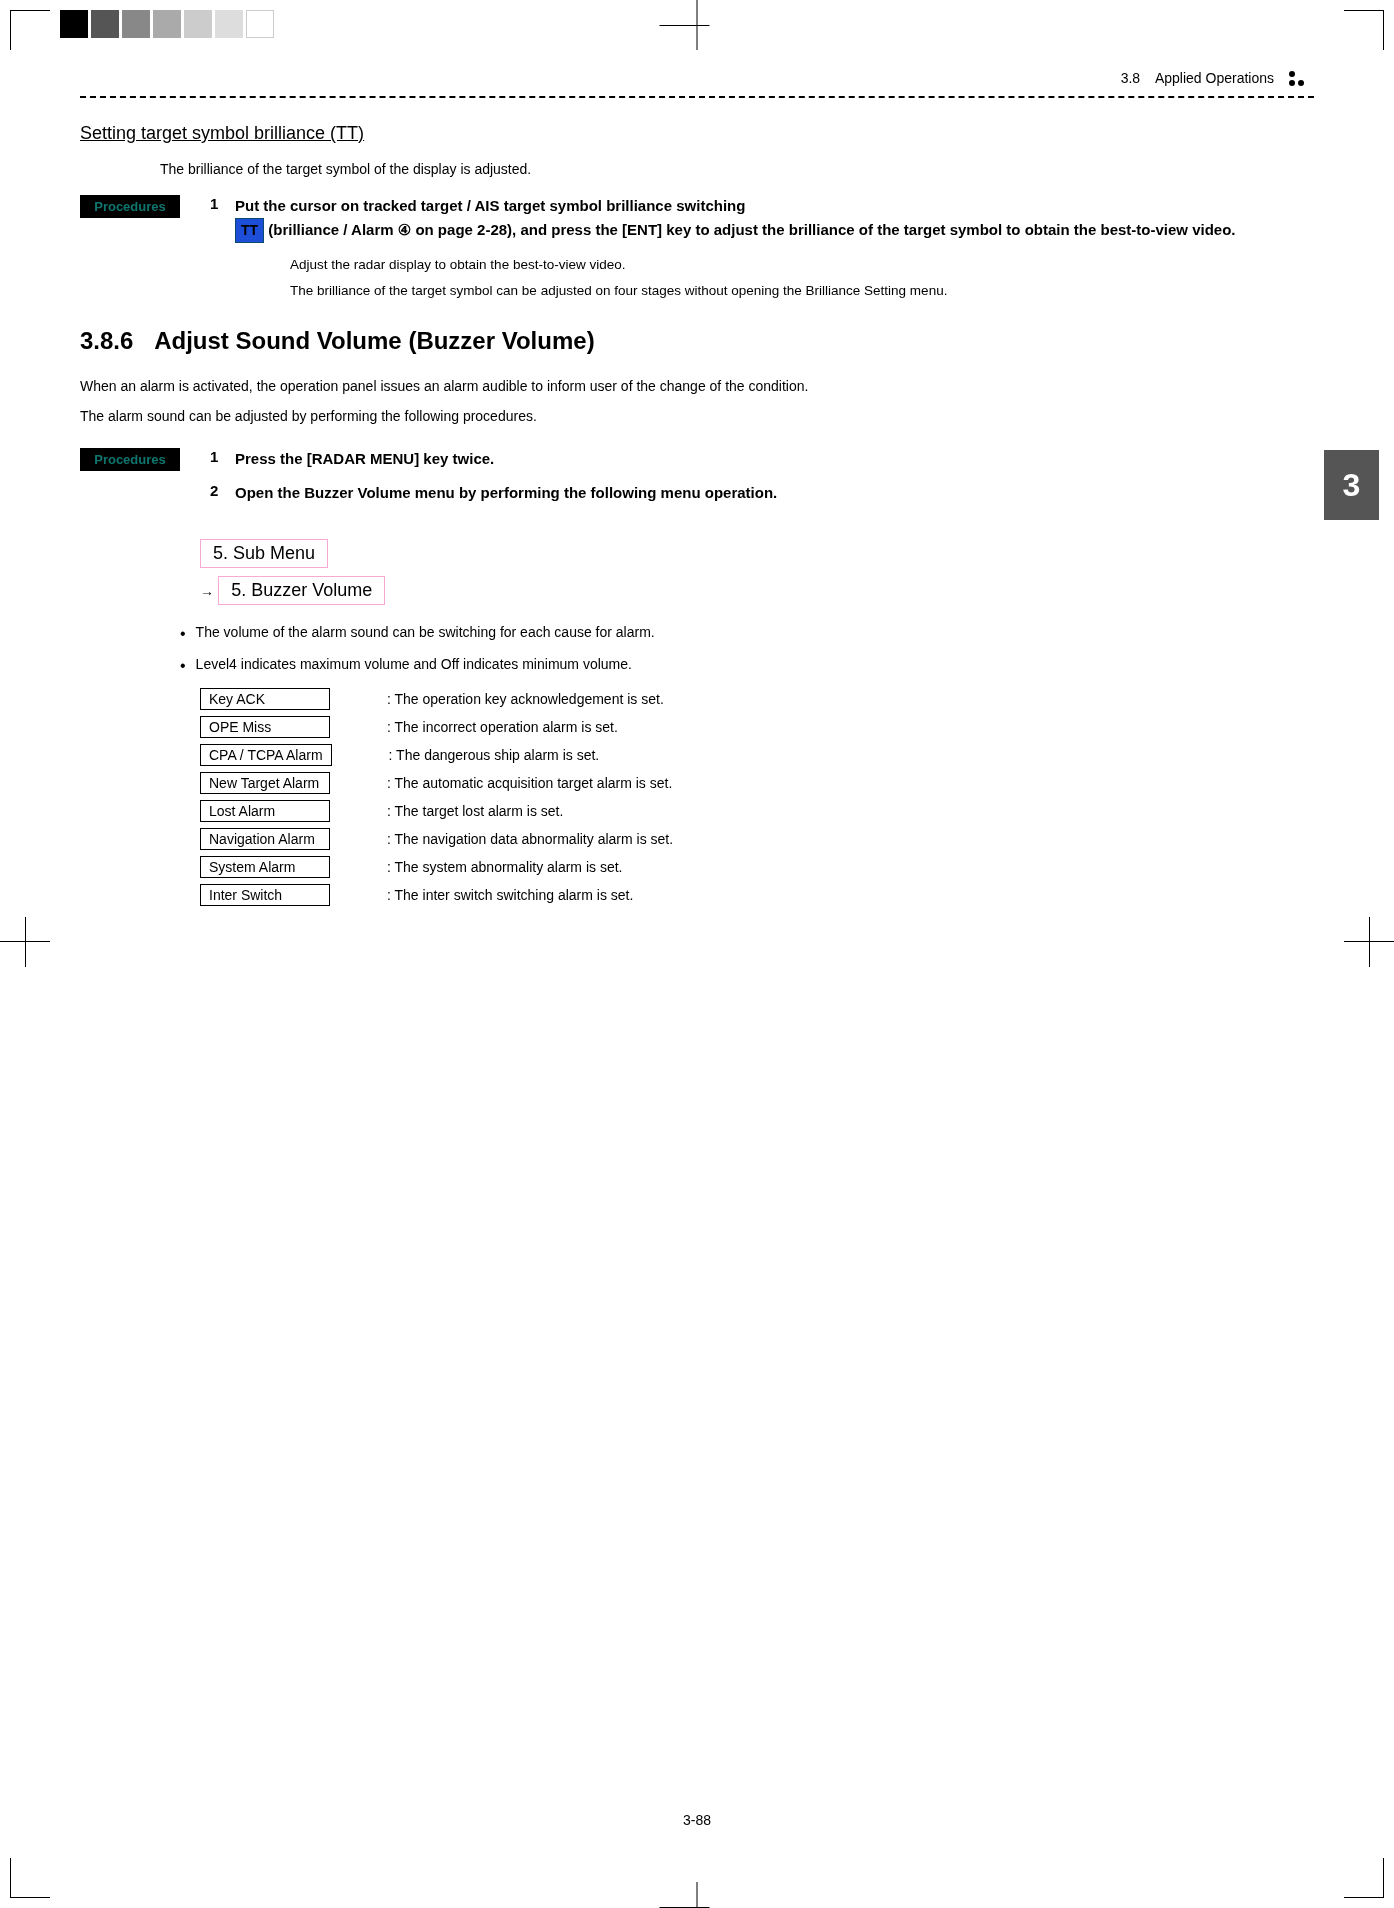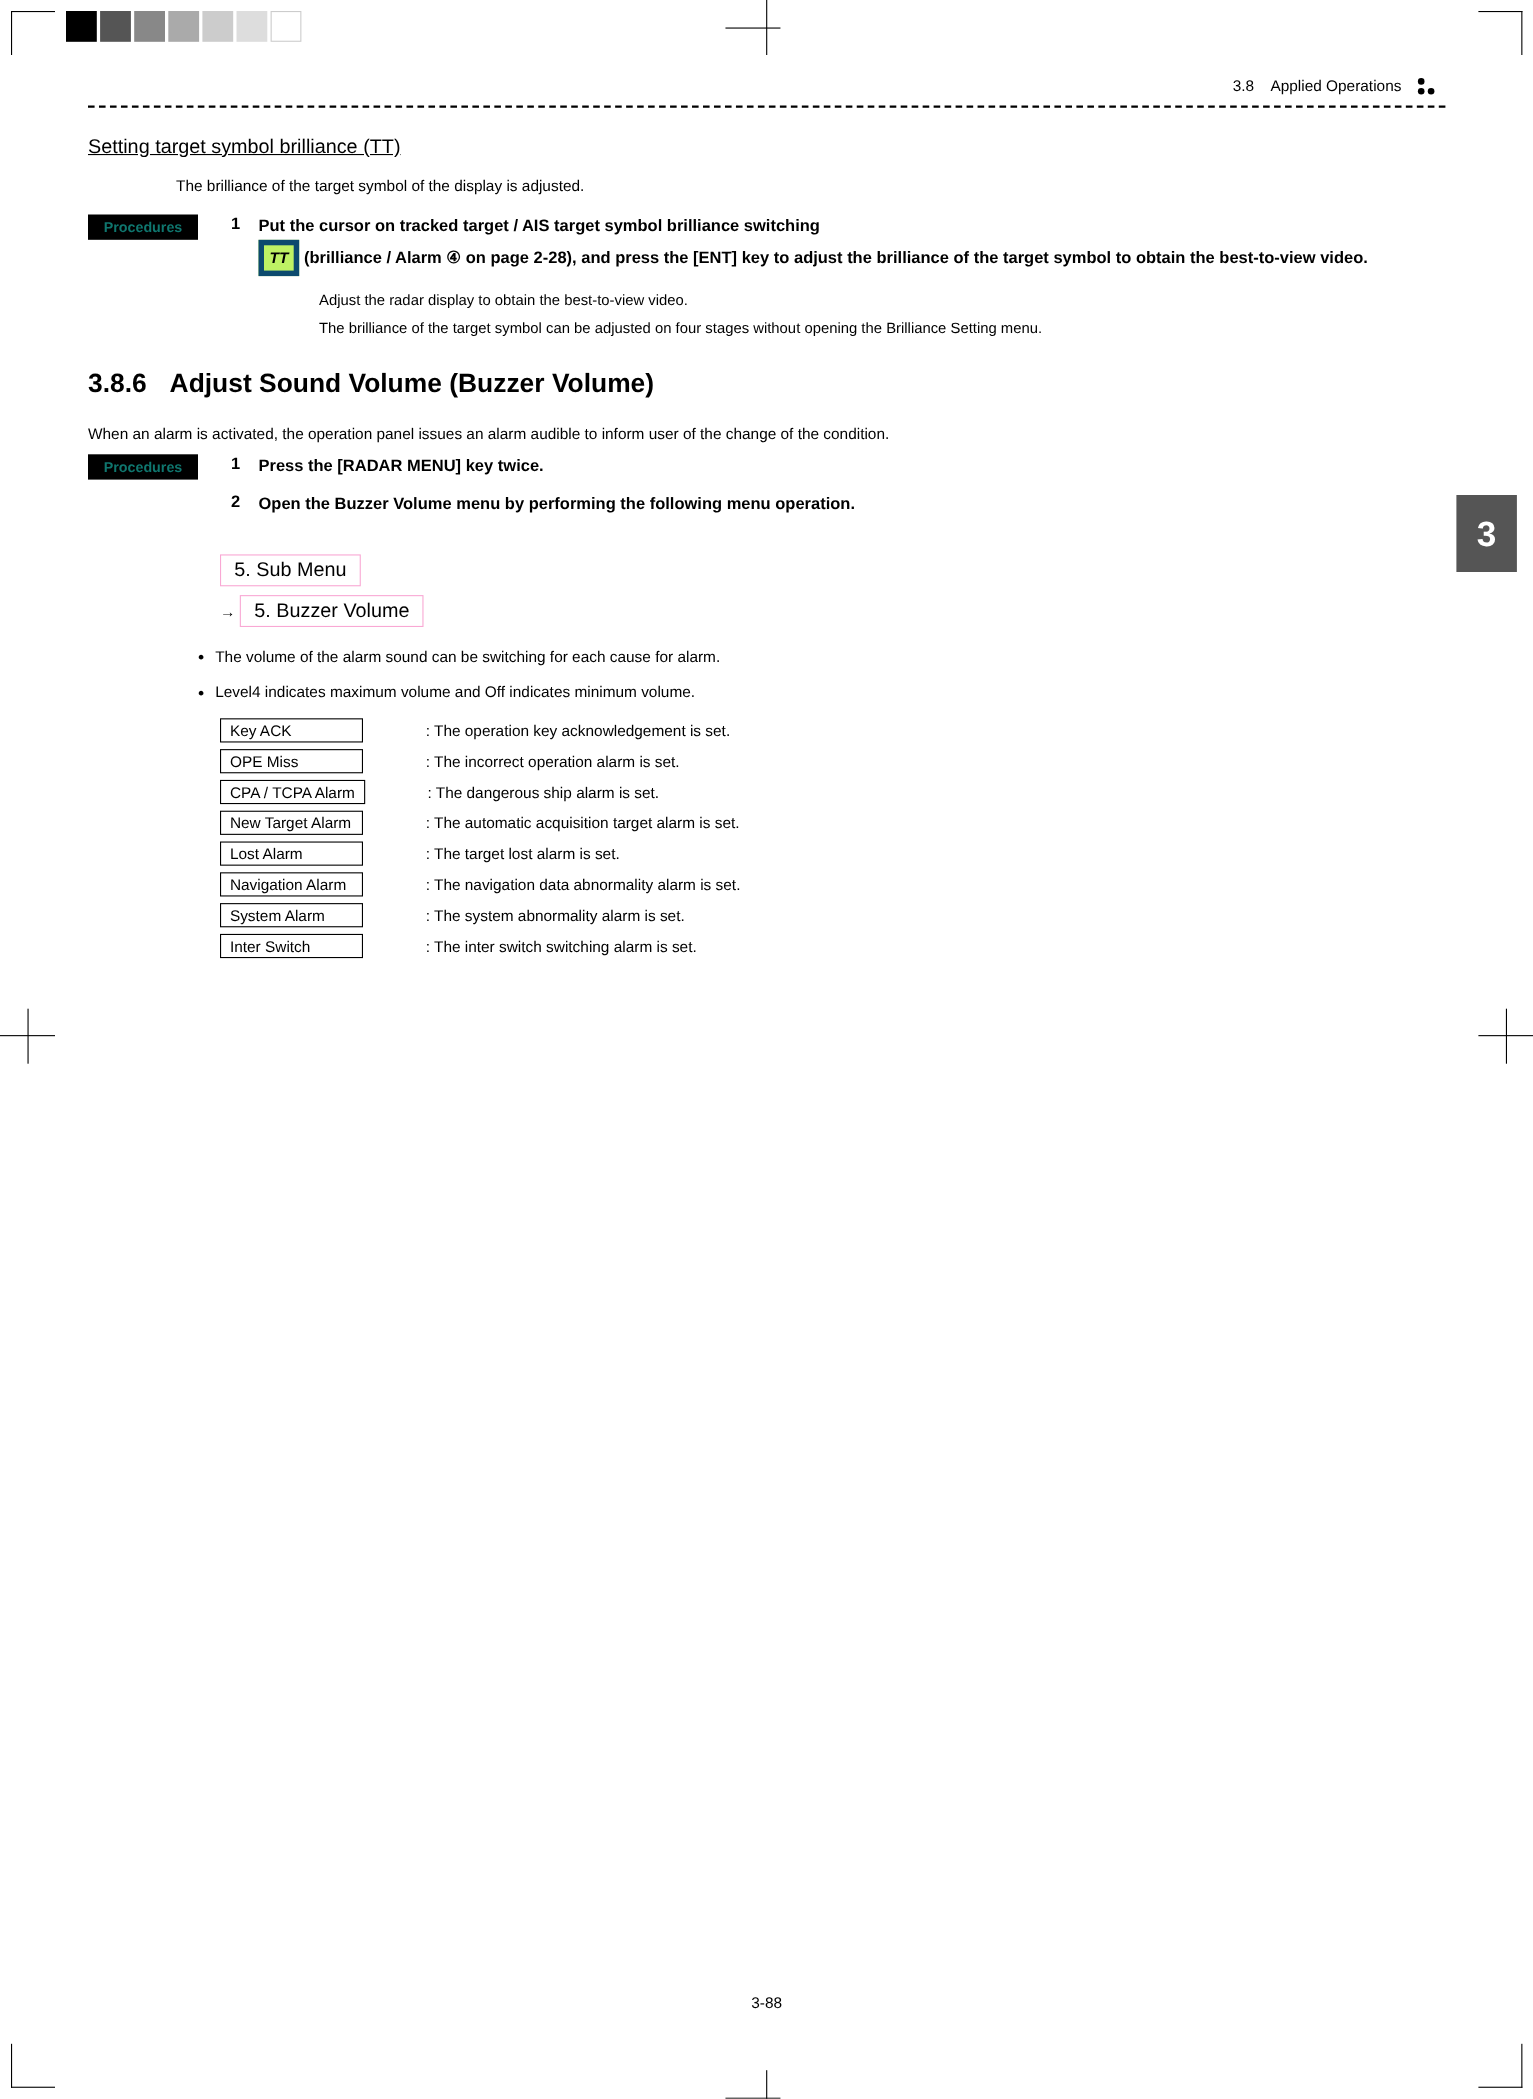--- a/index.html
+++ b/index.html
@@ -231,26 +231,25 @@
       min-width: 25px;
       flex-shrink: 0;
     }
     .step-text {
       font-size: 15px;
       font-weight: bold;
       line-height: 1.5;
     }
     .step-text .inline-box {
       display: inline-block;
-      border: 5px solid #0c4a6e;
+      border: 1px solid #0c4a6e;
       padding: 1px 5px;
       font-size: 14px;
       font-weight: bold;
-      background: #bef264;
-      font-style: italic;
+      background: #1d4ed8;
     }
 
     
     .chapter-tab {
       position: absolute;
       right: -65px;
       top: 380px;
       width: 55px;
       height: 70px;
       background: #555;
@@ -427,20 +426,21 @@
   </div>
 
   <div class="chapter-tab">3</div>
 
   <div class="subsection-heading">
     <span class="section-num">3.8.6</span>
     <span>Adjust Sound Volume (Buzzer Volume)</span>
   </div>
 
   <div class="body-text">When an alarm is activated, the operation panel issues an alarm audible to inform user of the change of the condition.</div>
+  <div class="body-text" style="margin-bottom: 20px;">The alarm sound can be adjusted by performing the following procedures.</div>
 
   <div class="procedures-row">
     <div class="procedures-badge">Procedures</div>
     <div class="procedures-content">
       <div class="proc-step">
         <span class="step-num">1</span>
         <span class="step-text">Press the [RADAR MENU] key twice.</span>
       </div>
       <div class="proc-step">
         <span class="step-num">2</span>

